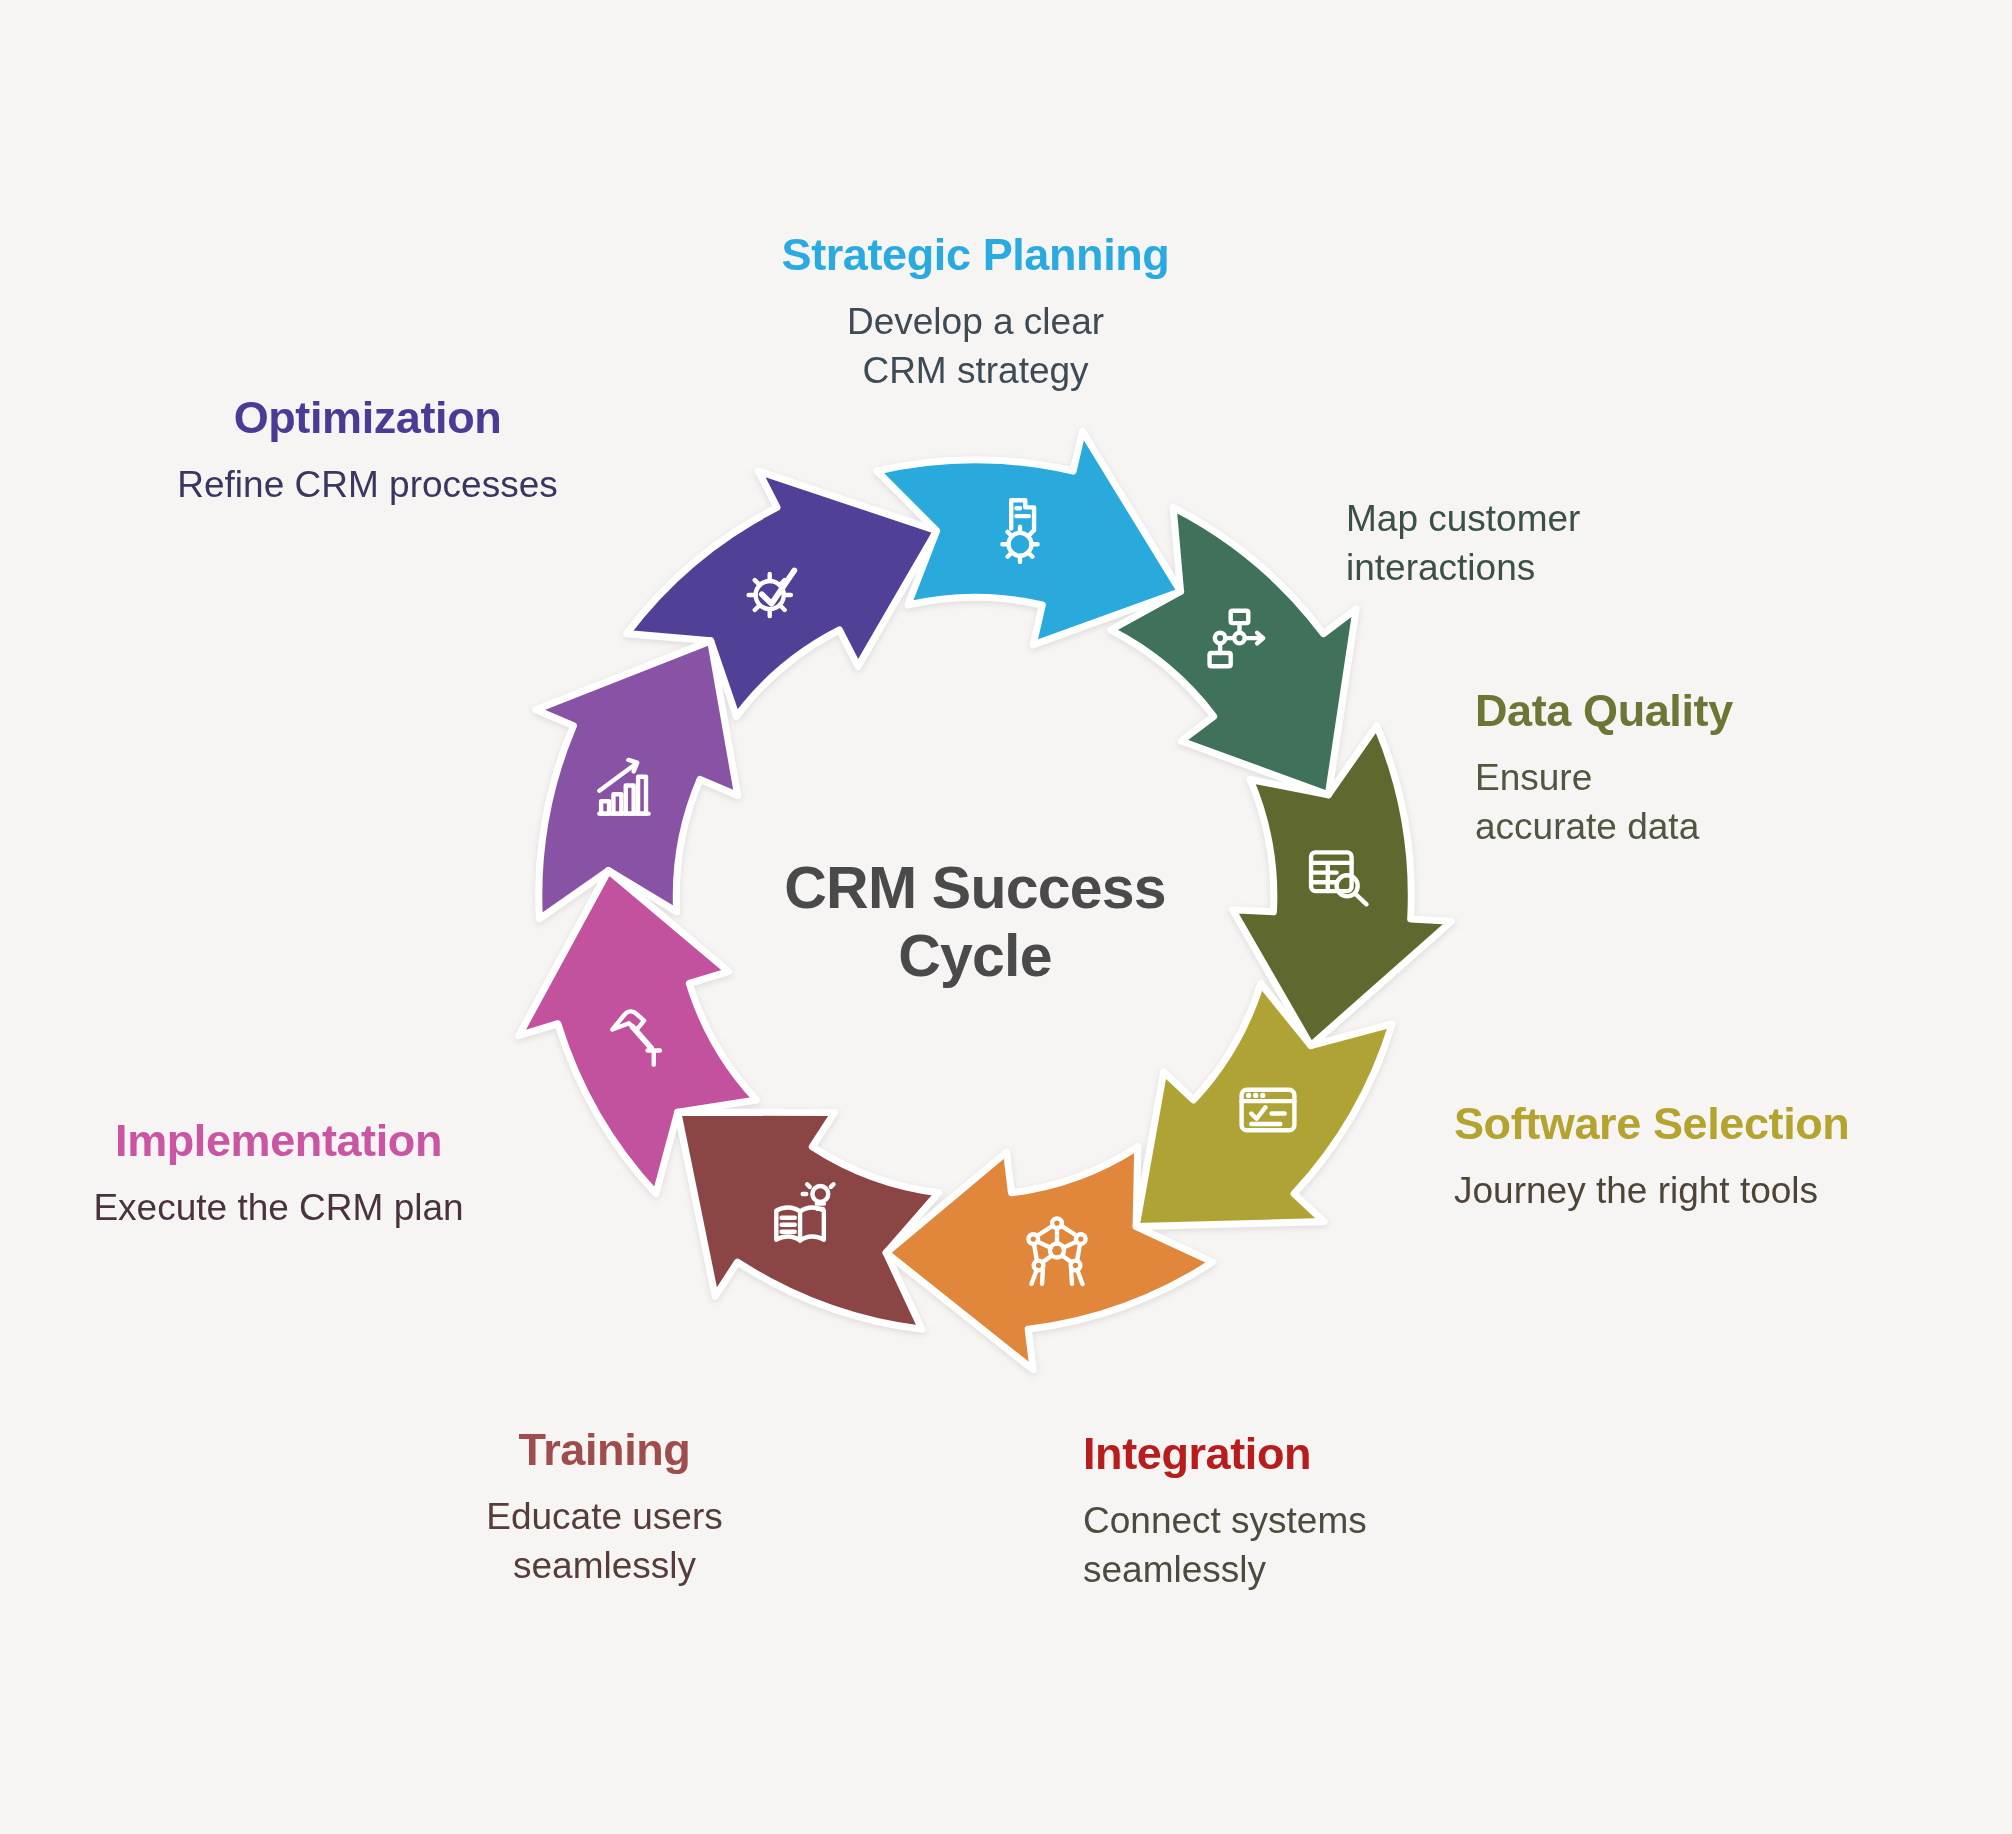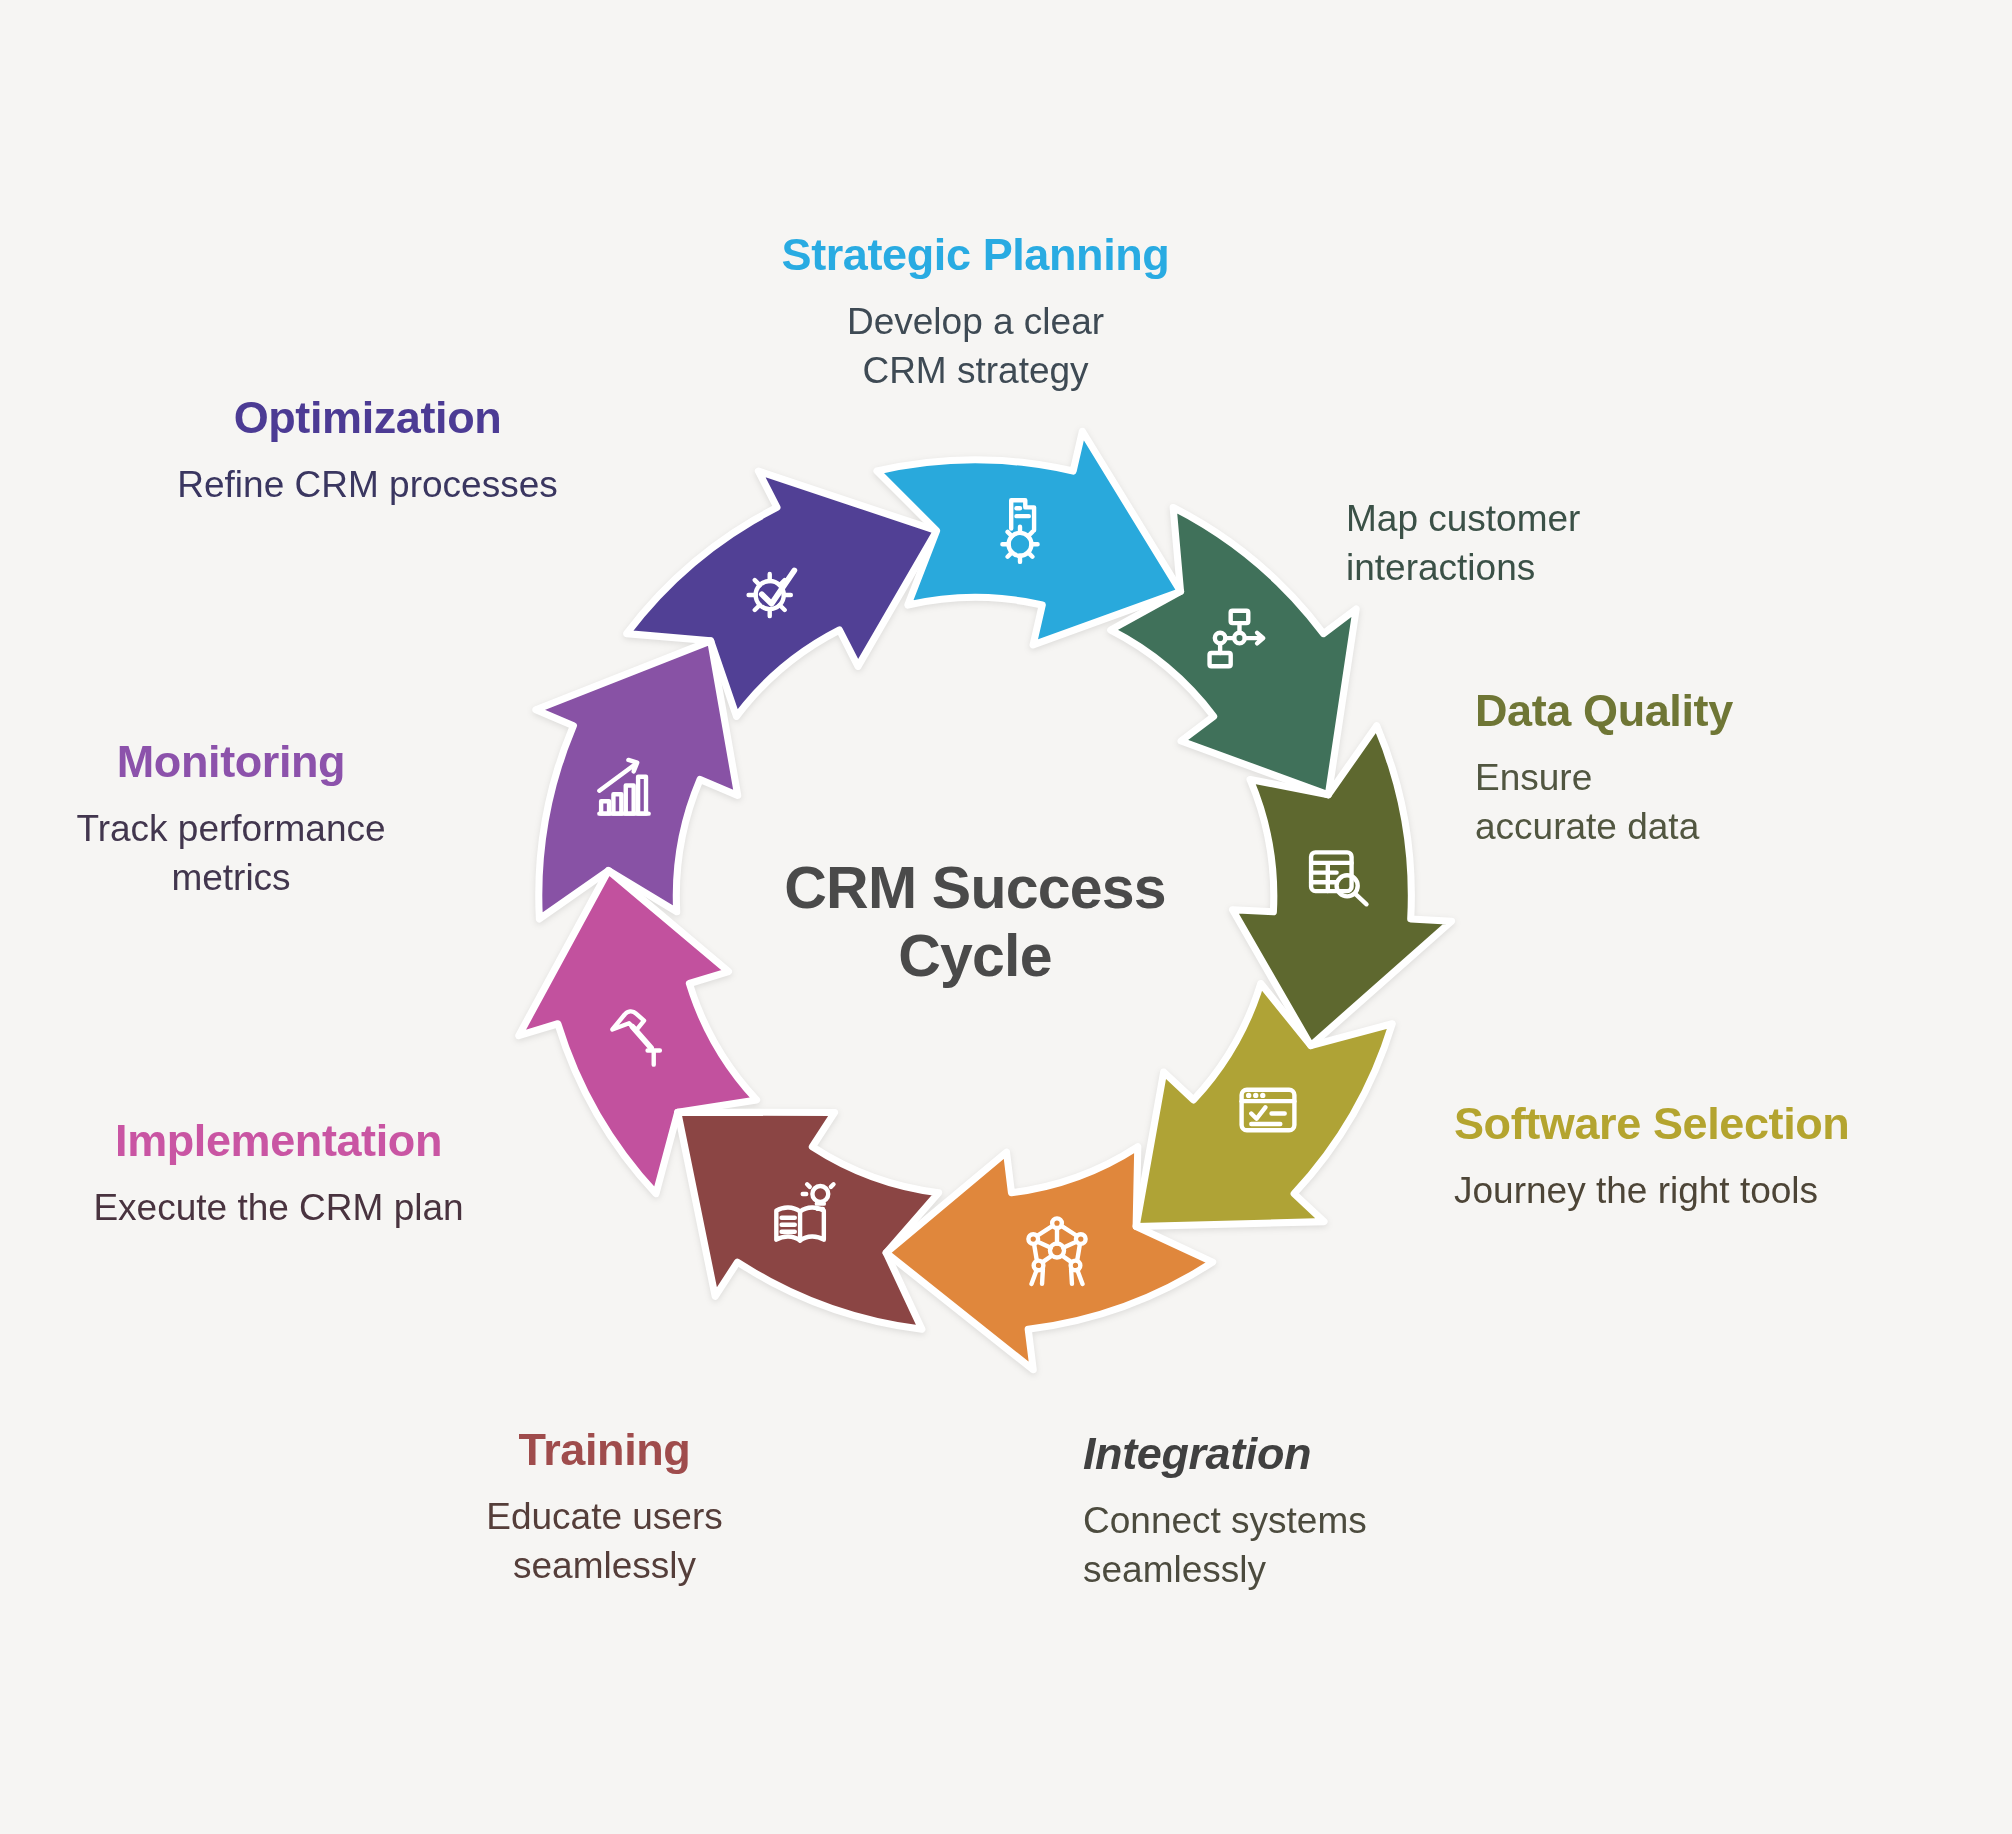--- a/index.html
+++ b/index.html
@@ -176,47 +176,40 @@
     </div>
   </div>
   <div class="label-block pos-3 align-left">
     <div class="label-title" style="color: rgb(180, 164, 47);">Software Selection</div>
     <div class="label-desc" style="color: rgb(77, 69, 55);">
       <div>Journey the right tools</div>
         <div></div>
     </div>
   </div>
   <div class="label-block pos-4 align-left">
-    <div class="label-title" style="color: #404040; font-style: italic;">Integration</div>
+    <div class="label-title" style="color: #b91c1c;">Integration</div>
     <div class="label-desc" style="color: rgb(76, 75, 62);">
       <div>Connect systems</div>
         <div>seamlessly</div>
     </div>
   </div>
   <div class="label-block pos-5 align-right">
     <div class="label-title" style="color: rgb(159, 76, 76);">Training</div>
     <div class="label-desc" style="color: rgb(85, 62, 58);">
       <div>Educate users</div>
         <div>seamlessly</div>
     </div>
   </div>
   <div class="label-block pos-6 align-right">
     <div class="label-title" style="color: rgb(201, 85, 163);">Implementation</div>
     <div class="label-desc" style="color: rgb(73, 51, 63);">
       <div>Execute the CRM plan</div>
         <div></div>
     </div>
   </div>
-  <div class="label-block pos-7 align-right">
-    <div class="label-title" style="color: rgb(140, 82, 171);">Monitoring</div>
-    <div class="label-desc" style="color: rgb(66, 54, 78);">
-      <div>Track performance</div>
-        <div>metrics</div>
-    </div>
-  </div>
   <div class="label-block pos-8 align-right">
     <div class="label-title" style="color: rgb(76, 59, 148);">Optimization</div>
     <div class="label-desc" style="color: rgb(58, 54, 96);">
       <div>Refine CRM processes</div>
         <div></div>
     </div>
   </div>
 
   <div class="center-title" style="color: rgb(74, 74, 74);">CRM Success Cycle</div>
 </div>

